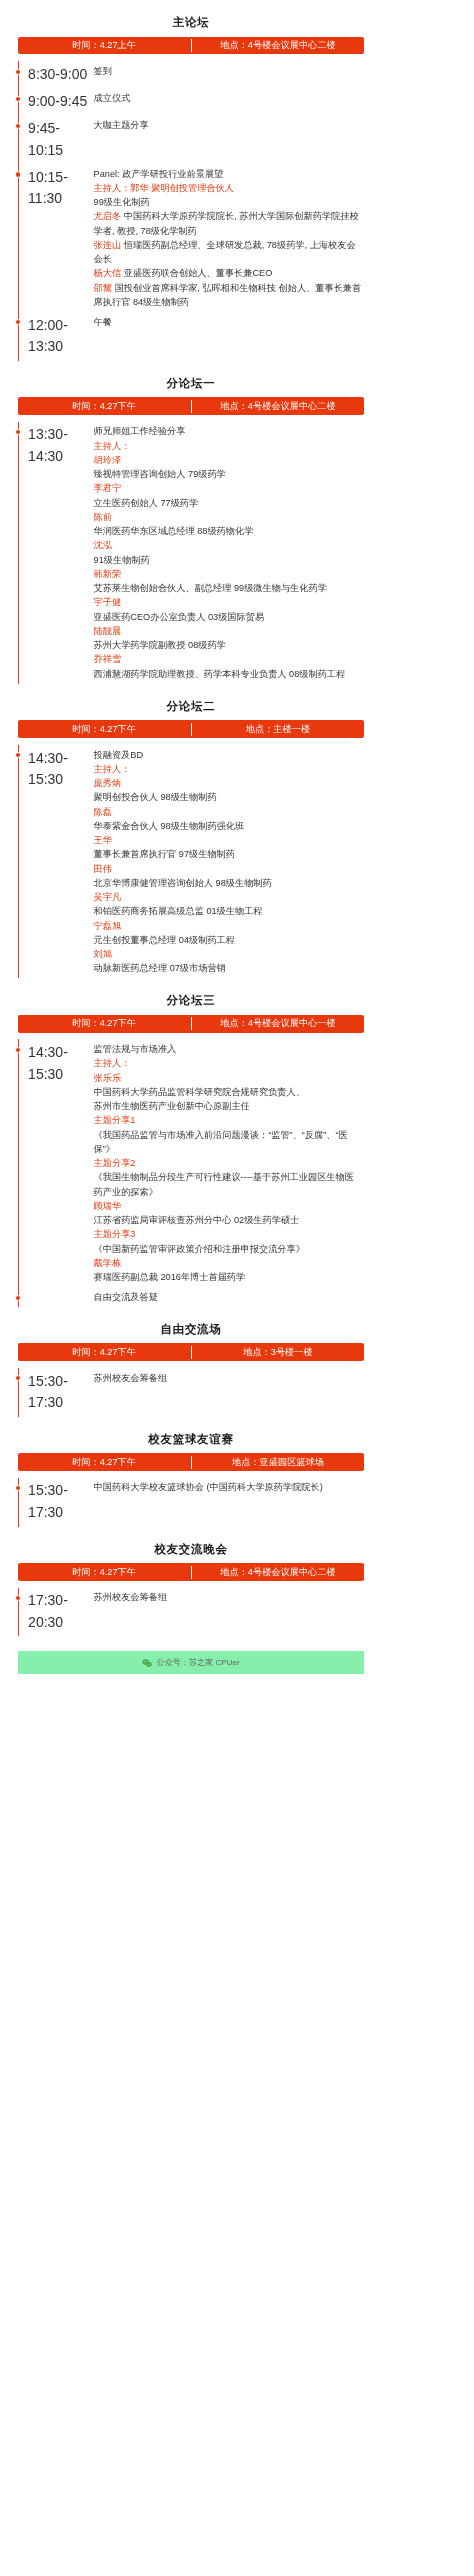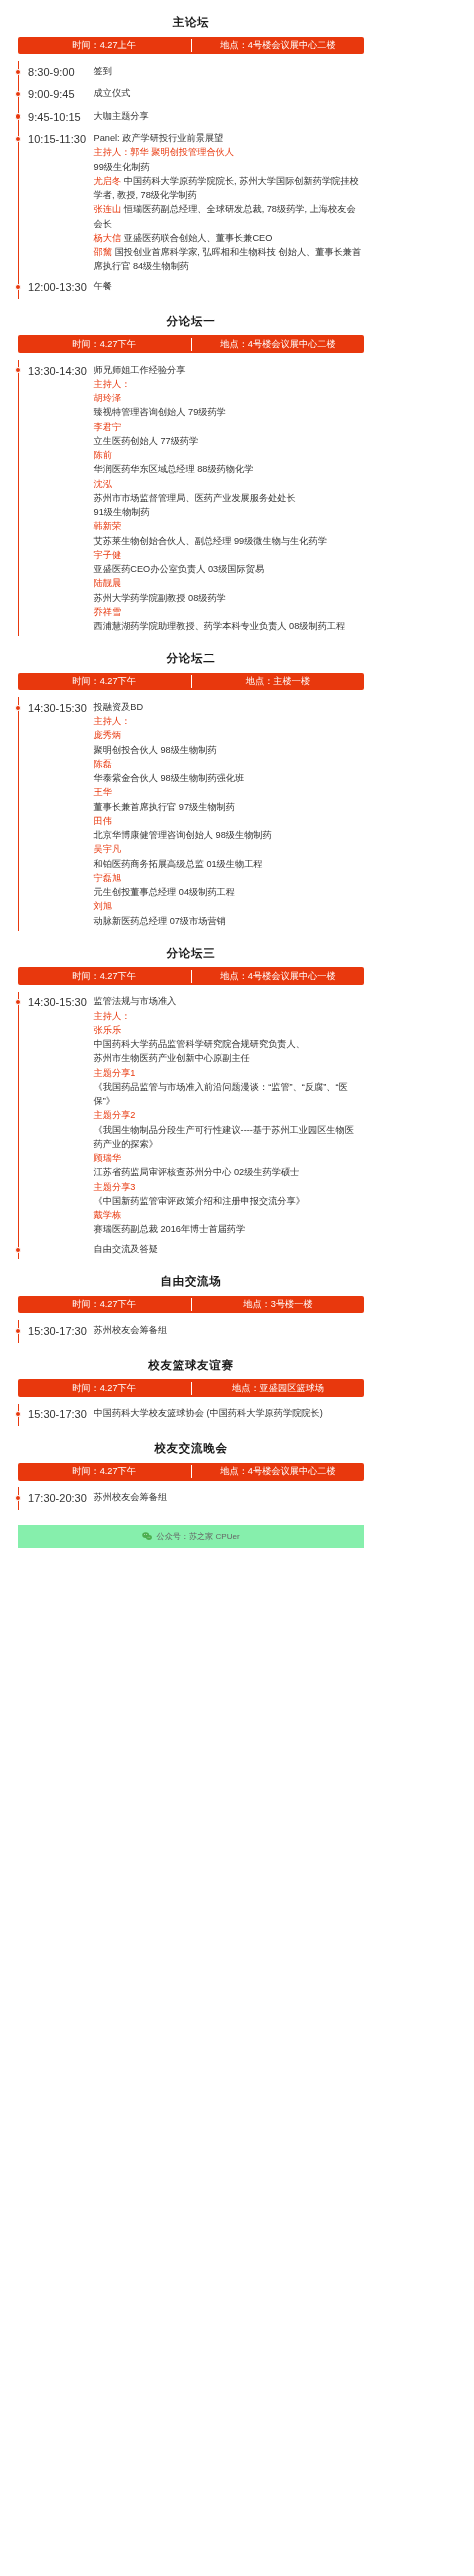--- a/index.html
+++ b/index.html
@@ -65,21 +65,21 @@
     width: 6.1px;
     height: 6.1px;
     border-radius: 50%;
     background: #e8380d;
     border: 1.4px solid #ffffff;
   }
   .row .time {
     width: 75px;
     min-width: 75px;
     padding-left: 9.5px;
-    font-size: 11px;
+    font-size: 14px;
     color: #333333;
     line-height: 1.55;
   }
   .row .content {
     flex: 1;
     font-size: 9.2px;
     line-height: 1.55;
     color: #333333;
     padding-right: 2.7px;
   }
@@ -180,21 +180,20 @@
             <div class="content">
               <div class="line"><span class="plain">师兄师姐工作经验分享</span></div>
               <div class="line"><span class="lead">主持人：</span></div>
               <div class="line"><span class="name-inline">胡玲泽</span></div>
               <div class="line"><span class="plain">臻视特管理咨询创始人 79级药学</span></div>
               <div class="line"><span class="name-inline">李君宁</span></div>
               <div class="line"><span class="plain">立生医药创始人 77级药学</span></div>
               <div class="line"><span class="name-inline">陈前</span></div>
               <div class="line"><span class="plain">华润医药华东区域总经理 88级药物化学</span></div>
               <div class="line"><span class="name-inline">沈泓</span></div>
-              <div class="line"><span class="plain">苏州市市场监督管理局、医药产业发展服务处处长</span></div>
               <div class="line"><span class="plain">91级生物制药</span></div>
               <div class="line"><span class="name-inline">韩新荣</span></div>
               <div class="line"><span class="plain">艾苏莱生物创始合伙人、副总经理 99级微生物与生化药学</span></div>
               <div class="line"><span class="name-inline">宇子健</span></div>
               <div class="line"><span class="plain">亚盛医药CEO办公室负责人 03级国际贸易</span></div>
               <div class="line"><span class="name-inline">陆靓晨</span></div>
               <div class="line"><span class="plain">苏州大学药学院副教授 08级药学</span></div>
               <div class="line"><span class="name-inline">乔祥雪</span></div>
               <div class="line"><span class="plain">西浦慧湖药学院助理教授、药学本科专业负责人 08级制药工程</span></div>
             </div>

